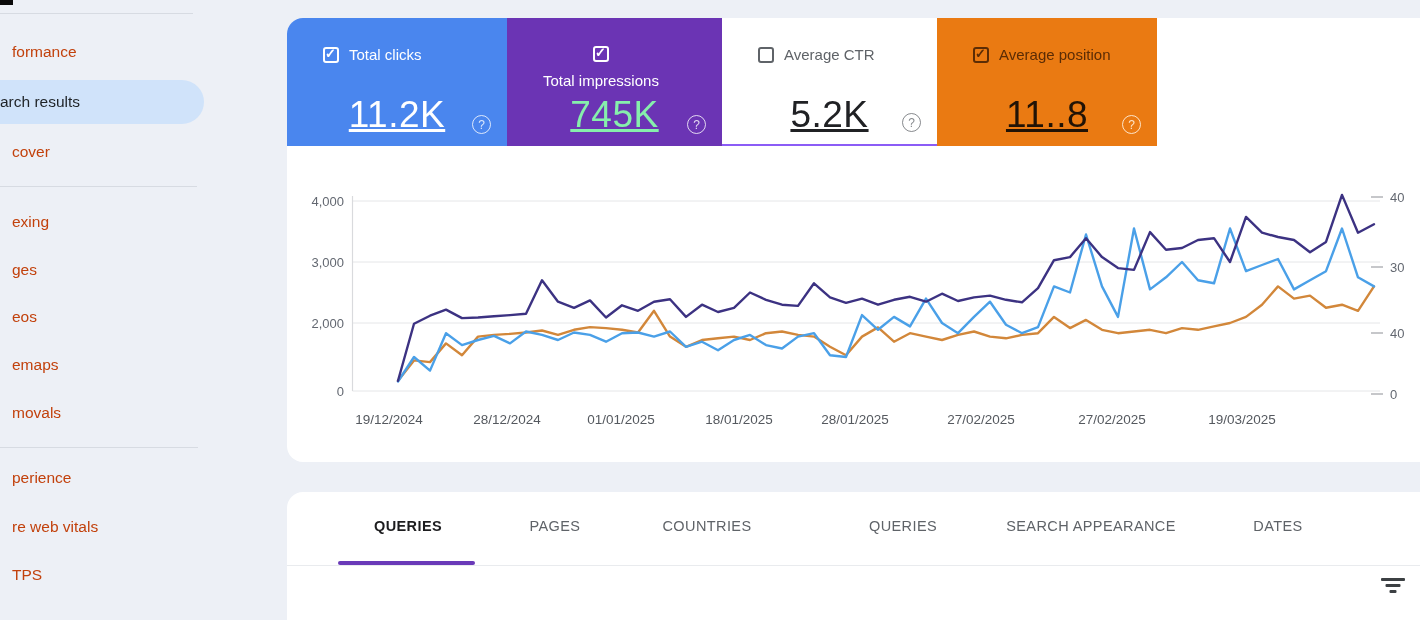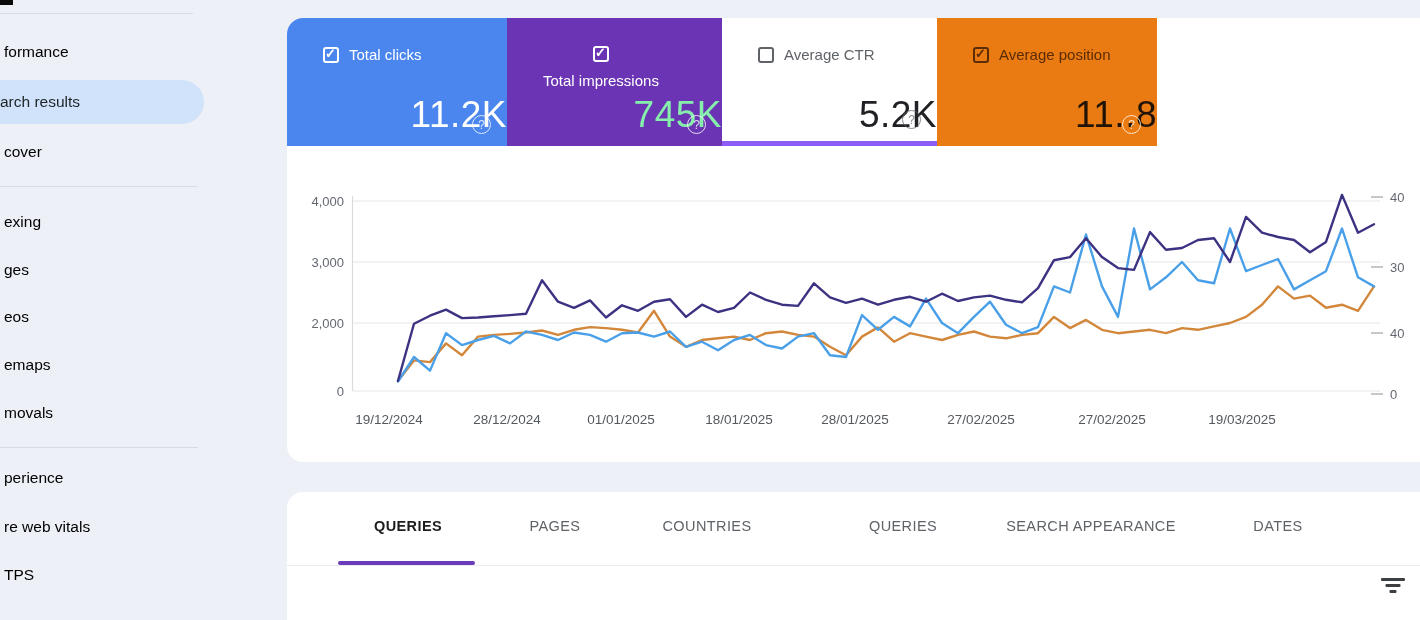--- a/index.html
+++ b/index.html
@@ -3,41 +3,41 @@
 <meta charset="utf-8">
 <style>
   html,body{margin:0;padding:0;}
   body{font-family:"Liberation Sans",sans-serif;background:#edf0f6;}
   .stage{position:relative;width:1420px;height:620px;overflow:hidden;background:#edf0f6;}
 
   
   .sidebar{position:absolute;left:0;top:0;width:287px;height:620px;}
   .corner-mark{position:absolute;left:0;top:0;width:13px;height:5px;background:#0a0a0a;}
   .sb-divider{position:absolute;left:0;height:1px;background:#d7dbe2;}
-  .sb-item{position:absolute;left:4px;height:24px;line-height:24px;font-size:15.5px;color:#000000;white-space:nowrap;}
+  .sb-item{position:absolute;left:12px;height:24px;line-height:24px;font-size:15.5px;color:#c2410c;white-space:nowrap;}
   .sb-pill{position:absolute;left:0;top:80px;width:204px;height:44px;background:#d0e3fa;border-radius:0 22px 22px 0;display:flex;align-items:center;}
   .sb-pill span{font-size:15.5px;color:#1f2327;}
 
   
   .panel{position:absolute;left:287px;background:#fff;padding-left:29px;}
   .chart-panel{top:18px;width:1133px;height:444px;border-radius:16px 0 0 16px;}
   .tabs-panel{top:492px;width:1133px;height:128px;border-radius:16px 0 0 0;}
 
   
   .cards{position:absolute;left:0;top:0;width:870px;height:128px;display:flex;}
   .card{position:relative;height:128px;box-sizing:border-box;}
   .card.c0{width:220px;border-top-left-radius:16px;}
   .card.c1{width:215px;}
-  .card.c2{width:215px;border-bottom:5px solid #8b5cf6;}
+  .card.c2{width:215px;border-bottom:2px solid #8b5cf6;}
   .card.c3{width:220px;}
   .card-head{position:absolute;left:36px;top:28px;display:flex;align-items:center;gap:10px;}
   .card-label{font-size:15px;white-space:nowrap;}
   .cb{width:16px;height:16px;border:2px solid currentColor;border-radius:3px;box-sizing:border-box;position:relative;flex:0 0 auto;}
   .cb.checked::after{content:"\2713";position:absolute;left:0px;top:-3px;font-size:13px;font-weight:bold;color:currentColor;}
-  .card-value{position:absolute;left:0;right:0;top:76px;text-align:right;font-size:37px;letter-spacing:.5px;}
+  .card-value{position:absolute;left:0;right:0;top:76px;text-align:center;font-size:37px;letter-spacing:.5px;text-decoration:underline;}
   .help{position:absolute;right:16px;bottom:12px;width:19px;height:19px;border:1.5px solid currentColor;border-radius:50%;box-sizing:border-box;display:flex;align-items:center;justify-content:center;}
   .help::after{content:"?";font-size:12px;line-height:1;color:currentColor;}
 
   
   .chart-svg{position:absolute;left:0;top:128px;}
   .axis-text{font-family:"Liberation Sans",sans-serif;font-size:13px;fill:#636871;}
   .date-text{font-family:"Liberation Sans",sans-serif;font-size:13.5px;fill:#55595f;}
   .gridline{stroke:#e5e6e8;stroke-width:1;}
   .axisline{stroke:#d9dadd;stroke-width:1.2;}
   .rtick{stroke:#b8babd;stroke-width:1.6;}

